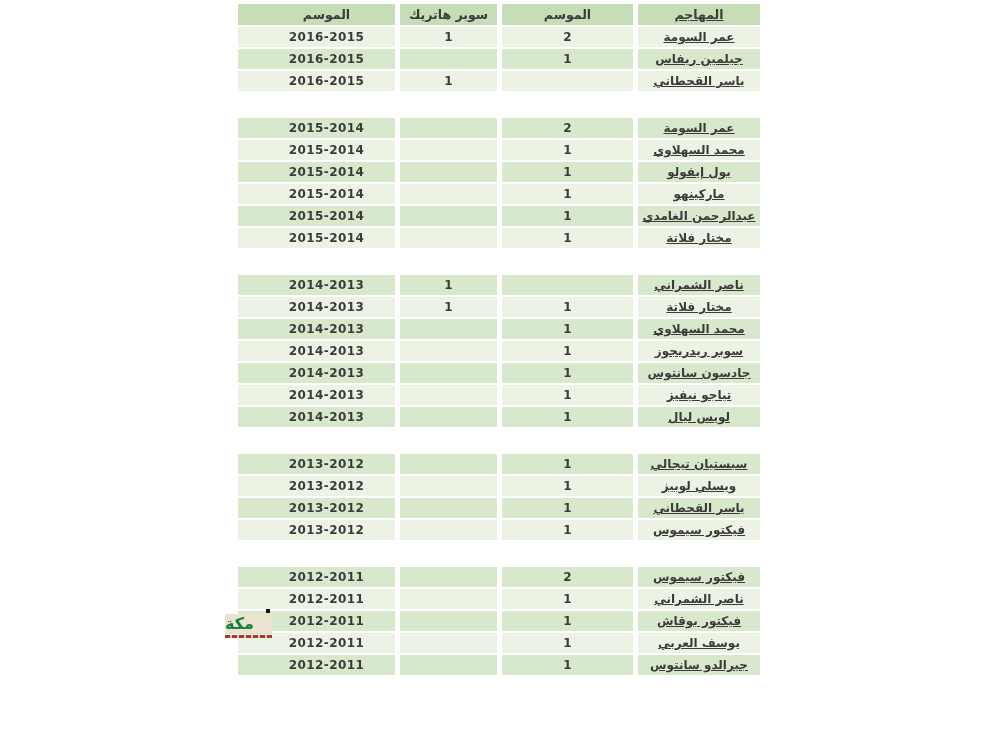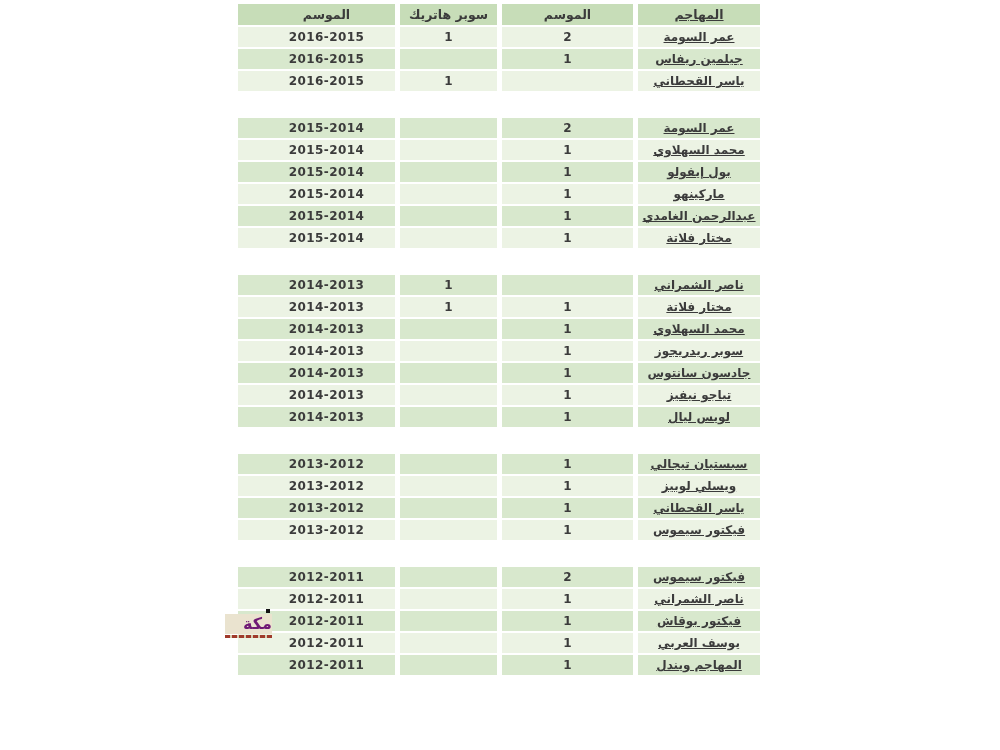--- a/index.html
+++ b/index.html
@@ -31,22 +31,22 @@
   .cell.arabic  { direction:rtl; }
 
   .group { margin-top:27px; }
   .group:first-child { margin-top:0;border-radius:18px; }
 
   
   .logo { position:absolute; left:225px; top:609px; width:47px; }
   .logo-dot { position:absolute; right:2px; top:0; width:4px; height:4px; background:#141414; }
   .logo-word {
     margin-top:5px; height:20px; line-height:20px;
-    background:#eae3cf; color:#701a75;
-    font-weight:bold; font-size:16px; text-align:right; direction:rtl;
+    background:#eae3cf; color:#15803d;
+    font-weight:bold; font-size:16px; text-align:left; direction:rtl;
   }
   .logo-strip {
     height:3px; margin-top:1px;
     background:repeating-linear-gradient(90deg, #a03a2b 0 5px, #d8cbb0 5px 7px);
   }
 </style>
 </head>
 <body>
 
 <div class="page">
@@ -209,21 +209,21 @@
           <div class="row light">
             <div class="cell season">2012-2011</div>
             <div class="cell num"></div>
             <div class="cell num">1</div>
             <div class="cell striker">يوسف العربي</div>
           </div>
           <div class="row medium">
             <div class="cell season">2012-2011</div>
             <div class="cell num"></div>
             <div class="cell num">1</div>
-            <div class="cell striker">المهاجم ويندل</div>
+            <div class="cell striker">جيرالدو سانتوس</div>
           </div>
         </div>
       </div>
   </div>
 
   <div class="logo">
     <div class="logo-dot"></div>
     <div class="logo-word">مكة</div>
     <div class="logo-strip"></div>
   </div>

